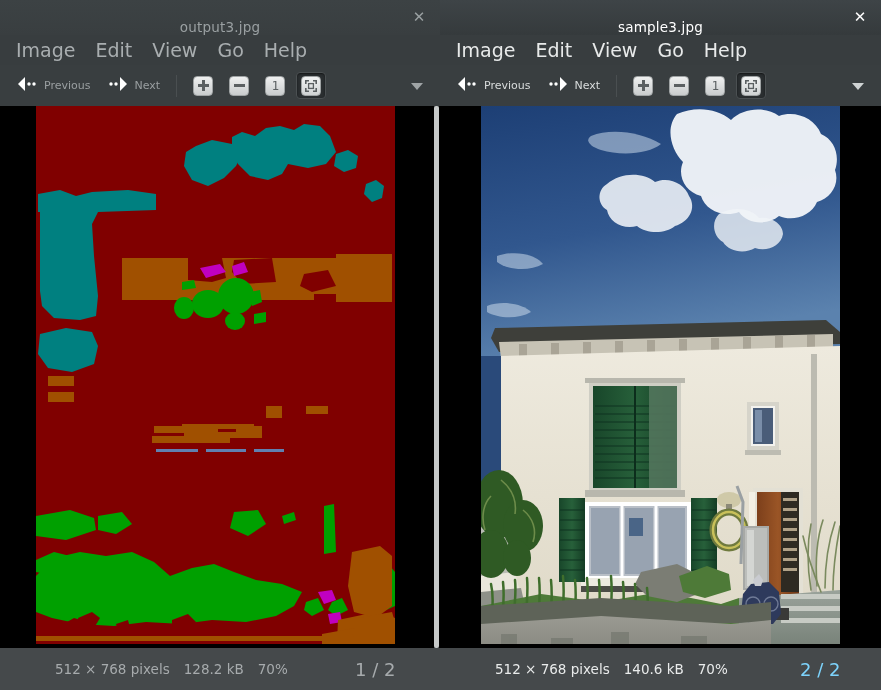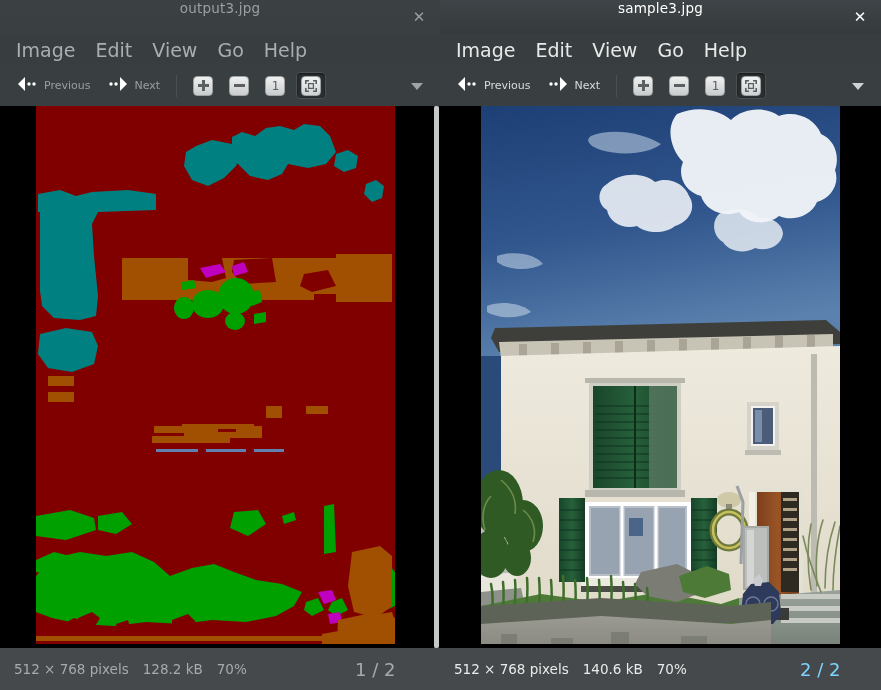--- a/index.html
+++ b/index.html
@@ -7,21 +7,21 @@
        font-family:"DejaVu Sans","Liberation Sans",sans-serif;}
   .desktop{position:relative;width:881px;height:690px;display:flex;}
 
   .window{position:relative;height:690px;display:flex;flex-direction:column;
           background:#000;overflow:hidden;}
   .win-left{width:440px;}
   .win-right{width:441px;}
 
   
   .titlebar{height:35px;flex:0 0 35px;position:relative;
-            display:flex;align-items:flex-start;justify-content:center;}
+            display:flex;align-items:flex-end;justify-content:center;}
   .titlebar.inactive{background:linear-gradient(to bottom,#3c4244,#393e40);}
   .titlebar.active{background:linear-gradient(to bottom,#3e4447,#353a3c);}
   .title-text{font-size:13.5px;letter-spacing:.2px;}
   .titlebar.inactive .title-text{color:#9aa0a2;font-weight:normal;}
   .titlebar.active .title-text{color:#ffffff;font-weight:normal;}
   .close-btn{position:absolute;right:12px;top:50%;transform:translateY(-50%);
              width:18px;height:18px;display:flex;align-items:center;justify-content:center;
              font-size:15px;line-height:1;cursor:pointer;}
   .titlebar.inactive .close-btn{color:#9aa0a2;}
   .titlebar.active .close-btn{color:#ffffff;}
@@ -63,21 +63,21 @@
 
   
   .vscroll{position:absolute;top:0;right:1px;width:5px;height:100%;
            background:#2b2f31;cursor:pointer;}
   .vscroll .thumb{position:absolute;left:0;width:5px;top:0;height:100%;
                   background:#c6c9c9;border-radius:2px;}
 
   
   .statusbar{height:42px;flex:0 0 42px;display:flex;align-items:center;
              background:#45494b;box-sizing:border-box;padding:0 14px;position:relative;}
-  .st-left{display:flex;align-items:center;gap:14px;font-size:13.5px;}
+  .st-left{display:flex;align-items:center;gap:14px;font-size:13.5px;margin-left:41px;}
   .statusbar.inactive .st-left{color:#a7abad;}
   .statusbar.active .st-left{color:#e9ebeb;}
   .st-right{position:absolute;font-size:18px;}
   .statusbar.inactive .st-right{color:#a7abad;}
   .statusbar.active .st-right{color:#7dd3fc;}
   .win-left .st-right{left:355px;}
   .win-right .st-right{left:360px;}
 </style>
 </head>
 <body>

